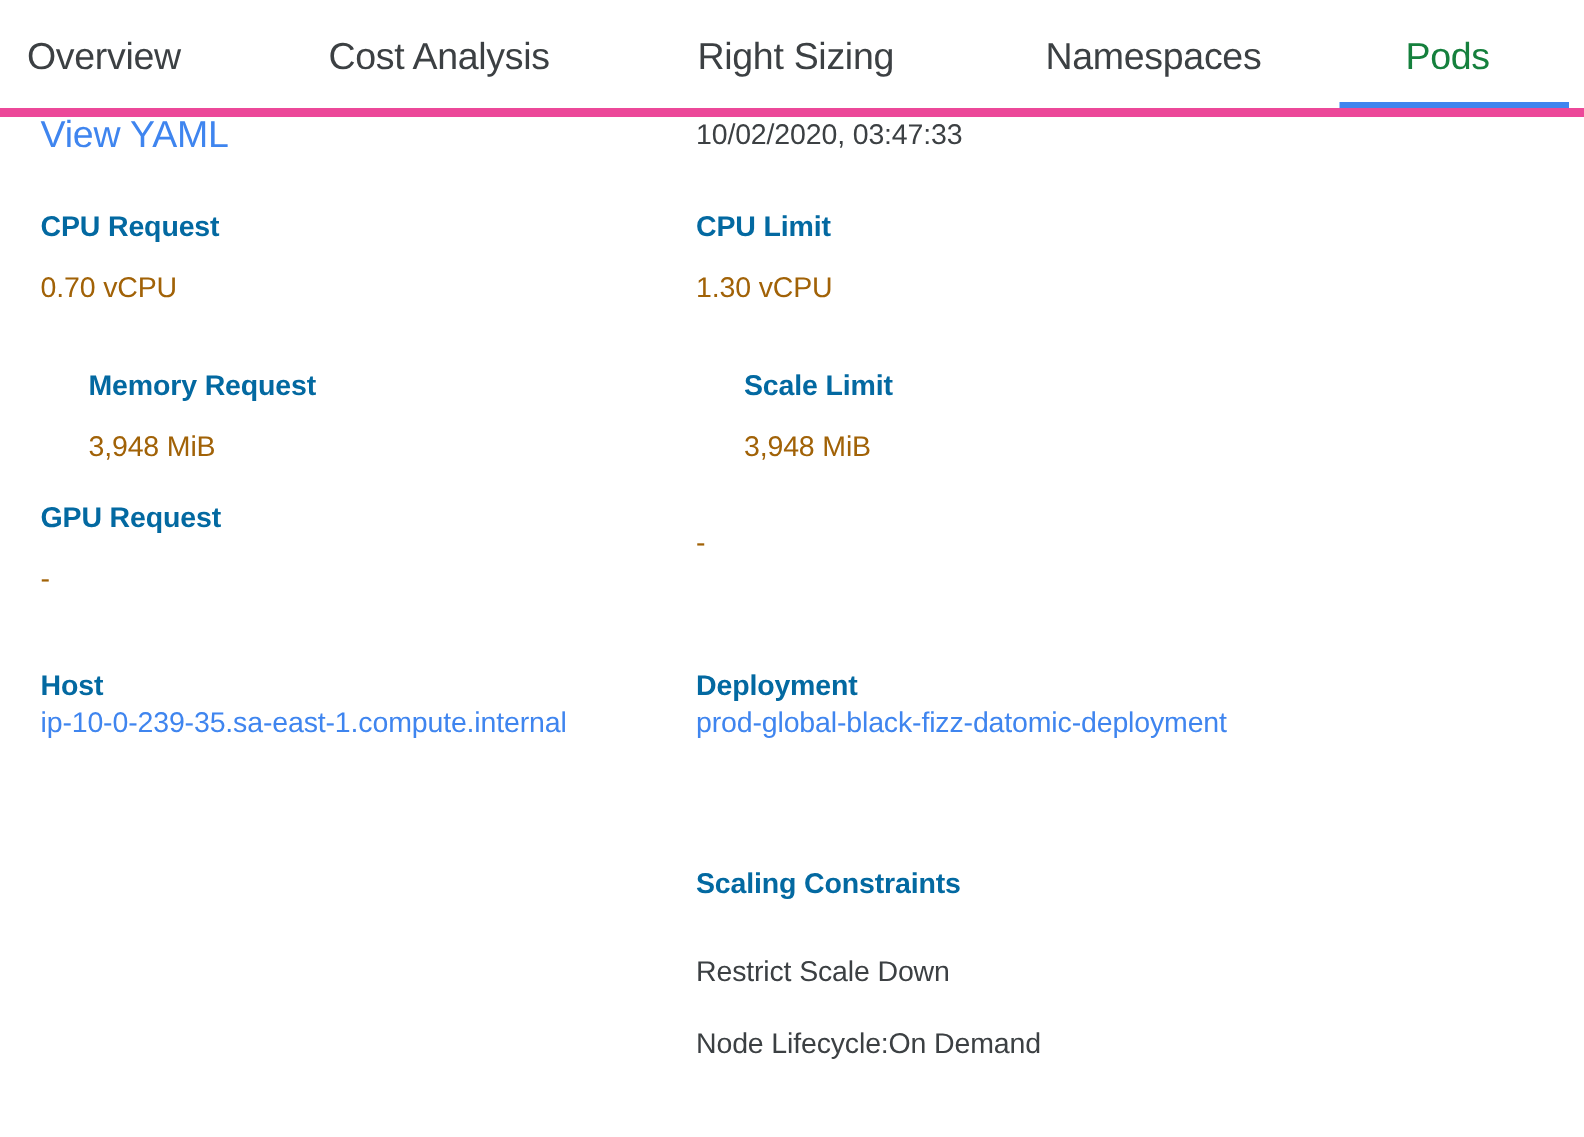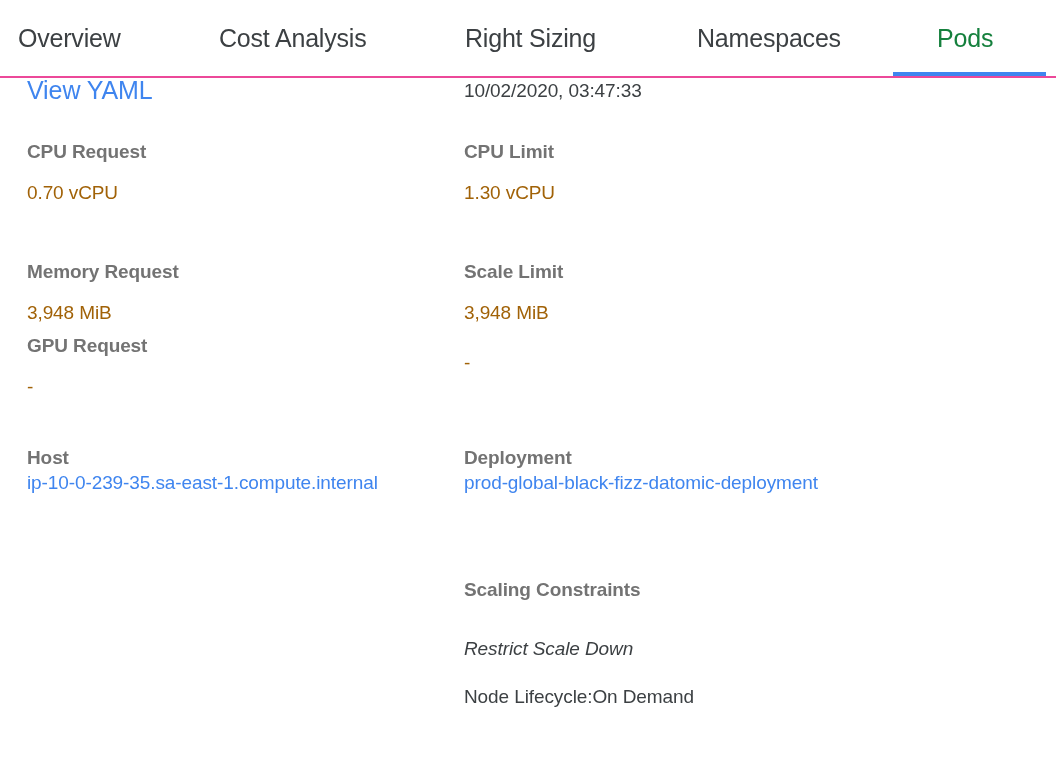--- a/index.html
+++ b/index.html
@@ -14,21 +14,21 @@
     font-family: "Liberation Sans", sans-serif;
     color: #3c4043;
     overflow: hidden;
     position: relative;
   }
 
   
   .tab-bar {
     position: relative;
     height: 78px;
-    border-bottom: 2px solid #ec4899;
+    border-bottom: 6px solid #ec4899;
     box-sizing: border-box;
   }
   .tab {
     position: absolute;
     top: 0;
     height: 76px;
     display: flex;
     align-items: center;
     font-size: 25px;
     font-weight: 400;
@@ -73,21 +73,21 @@
   .col-right { left: 464px; }
 
   .field {
     position: absolute;
     left: 0;
     width: 380px;
   }
   .field-label {
     font-size: 19px;
     font-weight: bold;
-    color: #737373;
+    color: #0369a1;
     line-height: 24px;
     letter-spacing: -0.1px;
     white-space: nowrap;
   }
   .field-value {
     font-size: 19px;
     font-weight: 400;
     color: #a16207;
     line-height: 25px;
     letter-spacing: -0.1px;
@@ -111,25 +111,25 @@
     font-weight: 400;
     color: #3c4043;
     line-height: 25px;
     letter-spacing: -0.1px;
     white-space: nowrap;
   }
 
   
   .y-98   { top: 0px; }
   .y-160  { top: 62px; }
-  .y-262  { top: 182px; }
+  .y-262  { top: 168px; margin-left: 32px; }
   .y-364  { top: 256px; }
   .y-466  { top: 368px; }
   .y-598  { top: 500px; }
-  .y-656  { top: 558px; font-style: italic; }
+  .y-656  { top: 558px; }
   .y-704  { top: 606px; }
 </style>
 </head>
 <body>
 
 <div class="tab-bar">
   <button class="tab tab-0">Overview</button>
   <button class="tab tab-1">Cost Analysis</button>
   <button class="tab tab-3">Namespaces</button>
   <button class="tab tab-2">Right Sizing</button>

